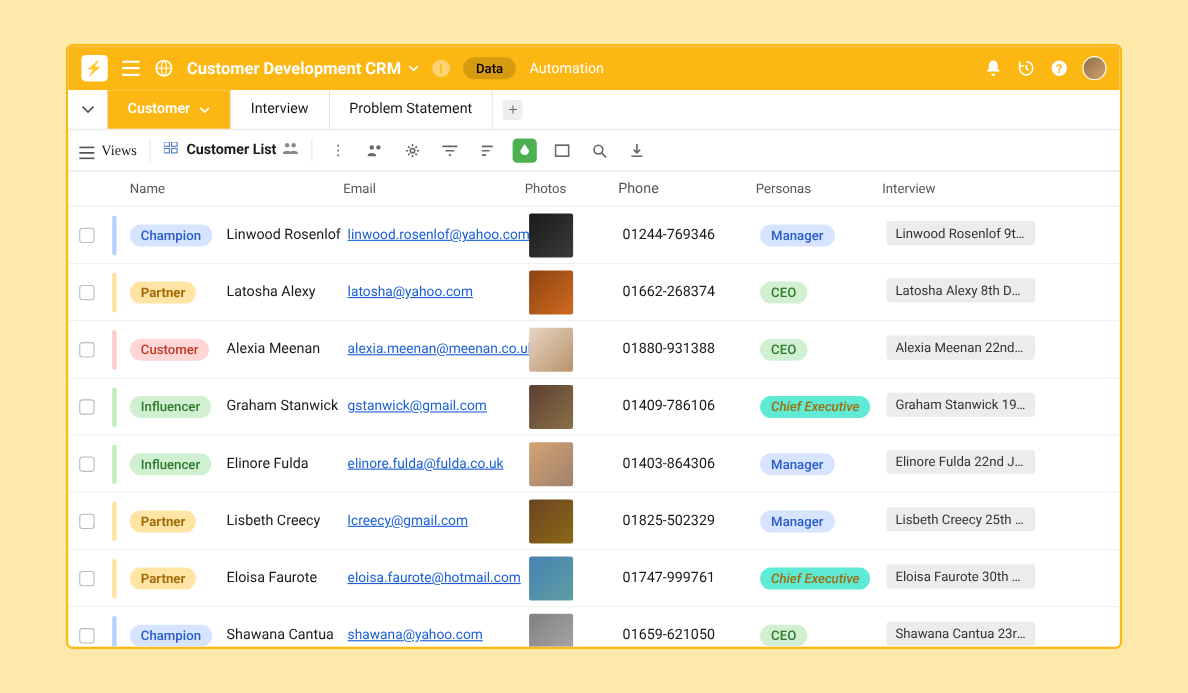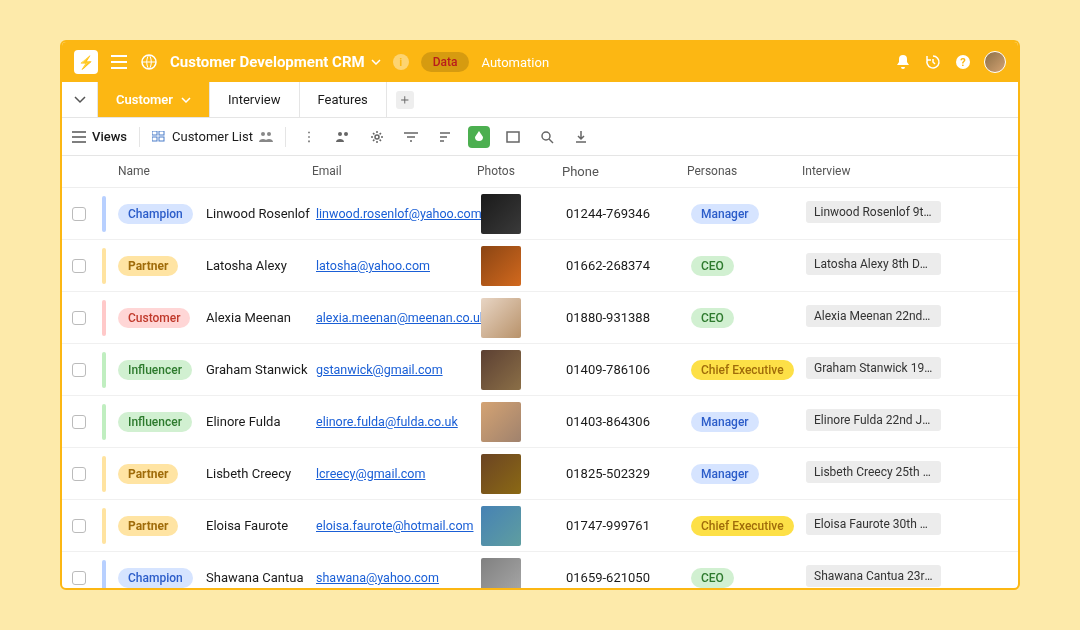--- a/index.html
+++ b/index.html
@@ -39,43 +39,43 @@
     font-weight:bold;color:#fcb713;
   }
   .topbar .icon { width:18px;height:18px;display:inline-flex;align-items:center;justify-content:center;cursor:pointer;}
   .app-title { font-weight:700; font-size:15px; display:flex;align-items:center;gap:6px;}
   .pill {
     padding: 3px 12px;
     border-radius: 14px;
     font-size: 12px;
     font-weight: 500;
   }
-  .pill.data { background: rgba(0,0,0,0.15); color:#b91c1c; }
+  .pill.data { background: rgba(0,0,0,0.15); color:#000000; }
   .automation { color:#fff; font-size:13px; cursor:pointer; }
   .info-circle { width:16px;height:16px;border-radius:50%;background:rgba(255,255,255,0.4);display:inline-flex;align-items:center;justify-content:center;font-size:11px;font-weight:bold;color:#fcb713;}
   .spacer{flex:1;}
   .avatar{width:22px;height:22px;border-radius:50%;background:linear-gradient(135deg,#8b6f47,#d4a373);border:1px solid #fff;}
   .tabs {
     height:36px;
     display:flex;
     align-items:stretch;
     border-bottom:1px solid #e5e5e5;
     background:#fff;
   }
   .tab-chev{width:36px;display:flex;align-items:center;justify-content:center;border-right:1px solid #e5e5e5;cursor:pointer;}
   .tab{padding:0 18px;display:flex;align-items:center;gap:8px;border-right:1px solid #e5e5e5;cursor:pointer;font-size:13px;}
   .tab.active{background:#fcb713;color:#fff;font-weight:600;}
   .tab-add{width:36px;display:flex;align-items:center;justify-content:center;cursor:pointer;}
   .tab-add span{width:18px;height:18px;background:#eee;border-radius:3px;display:flex;align-items:center;justify-content:center;font-size:14px;color:#666;}
   .apps-btn{padding:0 14px;display:flex;align-items:center;gap:6px;font-weight:700;font-size:12px;color:#333;cursor:pointer;border-left:1px solid #e5e5e5;}
   .toolbar{height:38px;border-bottom:1px solid #e5e5e5;display:flex;align-items:center;padding:0 10px;gap:12px;font-size:13px;}
   .toolbar .tool-ico{width:22px;height:22px;display:flex;align-items:center;justify-content:center;cursor:pointer;color:#555;border-radius:4px;}
   .toolbar .tool-ico.active{background:#4caf50;color:#fff;}
-  .views{display:flex;align-items:center;gap:6px;font-weight:500;}
-  .listname{display:flex;align-items:center;gap:6px;font-weight:400;}
+  .views{display:flex;align-items:flex-end;gap:6px;font-weight:500;font-family:Liberation Serif, serif;}
+  .listname{display:flex;gap:6px;font-weight:700;}
   .vdiv{width:1px;height:20px;background:#e5e5e5;}
   .grid-head{display:flex;padding:8px 0 8px 10px;font-size:12px;color:#555;border-bottom:1px solid #eee;}
   .grid-body{flex:1;overflow:hidden;}
   .row{display:flex;align-items:center;height:52px;border-bottom:1px solid #f0f0f0;padding-left:10px;}
   .col-check{width:30px;}
   .col-stripe{width:4px;height:36px;border-radius:2px;}
   .col-tag{width:100px;padding-left:12px;}
   .col-name{width:110px;font-size:13px;}
   .col-email{width:165px;}
   .col-email a{color:#1a5fd6;text-decoration:underline;font-size:12.5px;}
@@ -84,21 +84,21 @@
   .col-persona{width:115px;}
   .col-interview{width:150px;}
   .chk{width:14px;height:14px;border:1.5px solid #bbb;border-radius:3px;cursor:pointer;}
   .tag{display:inline-block;padding:3px 10px;border-radius:12px;font-size:12px;font-weight:500;}
   .tag-champion{background:#d6e4ff;color:#2b5cc9;}
   .tag-partner{background:#ffe4a3;color:#a06c0a;font-weight:bold;}
   .tag-customer{background:#ffd6d6;color:#c0392b;}
   .tag-influencer{background:#d1f0d1;color:#2d7a2d;}
   .tag-manager{background:#d6e4ff;color:#2b5cc9;}
   .tag-ceo{background:#d1f0d1;color:#2d7a2d;}
-  .tag-chief{background:#fde047;color:#a06c0a;}
+  .tag-chief{background:#5eead4;color:#a06c0a;font-style:italic;}
   .interview-chip{display:inline-block;background:#ececec;padding:4px 8px;border-radius:3px;font-size:12px;color:#333;max-width:135px;overflow:hidden;white-space:nowrap;text-overflow:ellipsis;}
   .photo{width:40px;height:40px;border-radius:2px;background:linear-gradient(135deg,#666,#999);}
   .head-pad{padding-left:0;}
   .grid-head .col-tag{padding-left:16px;}
   svg{display:block;}
 </style>
 </head>
 <body>
 
 <div class="app">
@@ -149,21 +149,21 @@
     <div class="tab-chev">
       <svg width="12" height="8">
           <path d="M1 1l5 5 5-5" fill="none" stroke="#555" stroke-width="1.5"></path>
         </svg>
     </div>
     <div id="tabs-container" style="display:flex;">
         <div class="tab active">Customer<svg width="10" height="6">
             <path d="M1 1l4 4 4-4" fill="none" stroke="#fff" stroke-width="1.5"></path>
           </svg></div>
         <div class="tab">Interview</div>
-        <div class="tab">Features</div>
+        <div class="tab">Problem Statement</div>
       </div>
     <div class="tab-add">
         <span>＋</span>
       </div>
     <div class="spacer"></div>
   </div>
 
   <div class="toolbar">
     <span class="views">
       <svg width="14" height="12">

